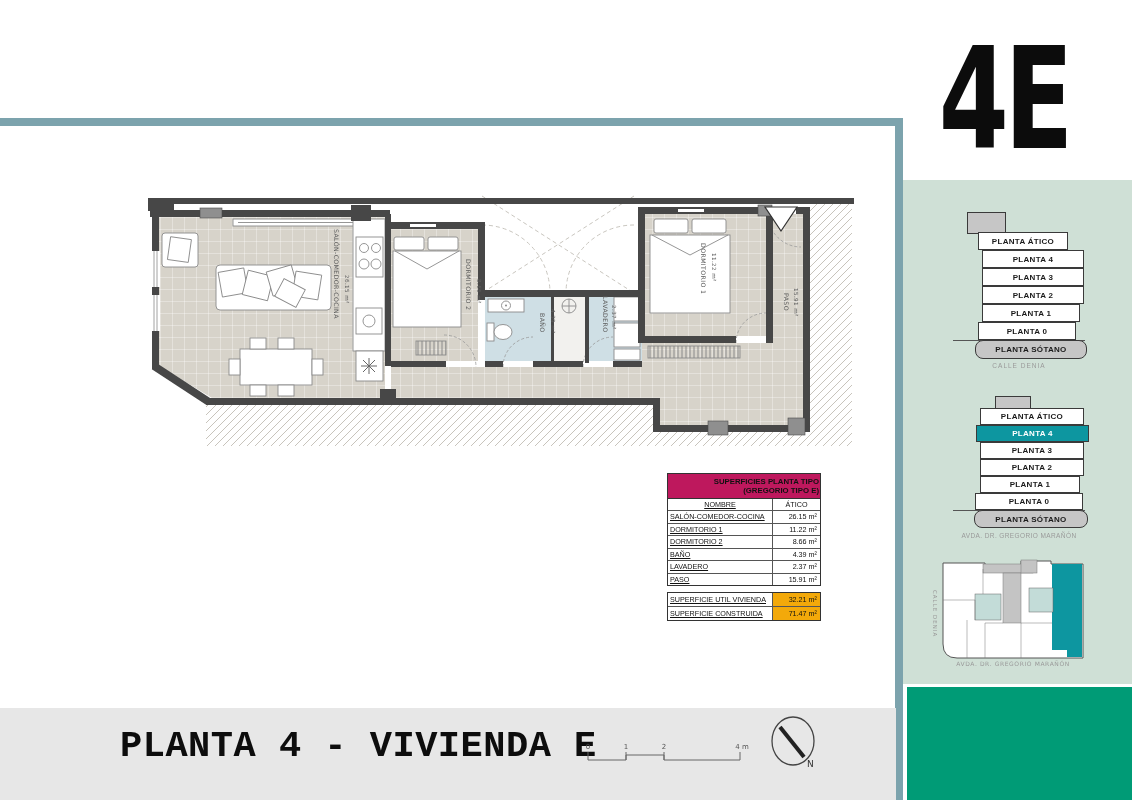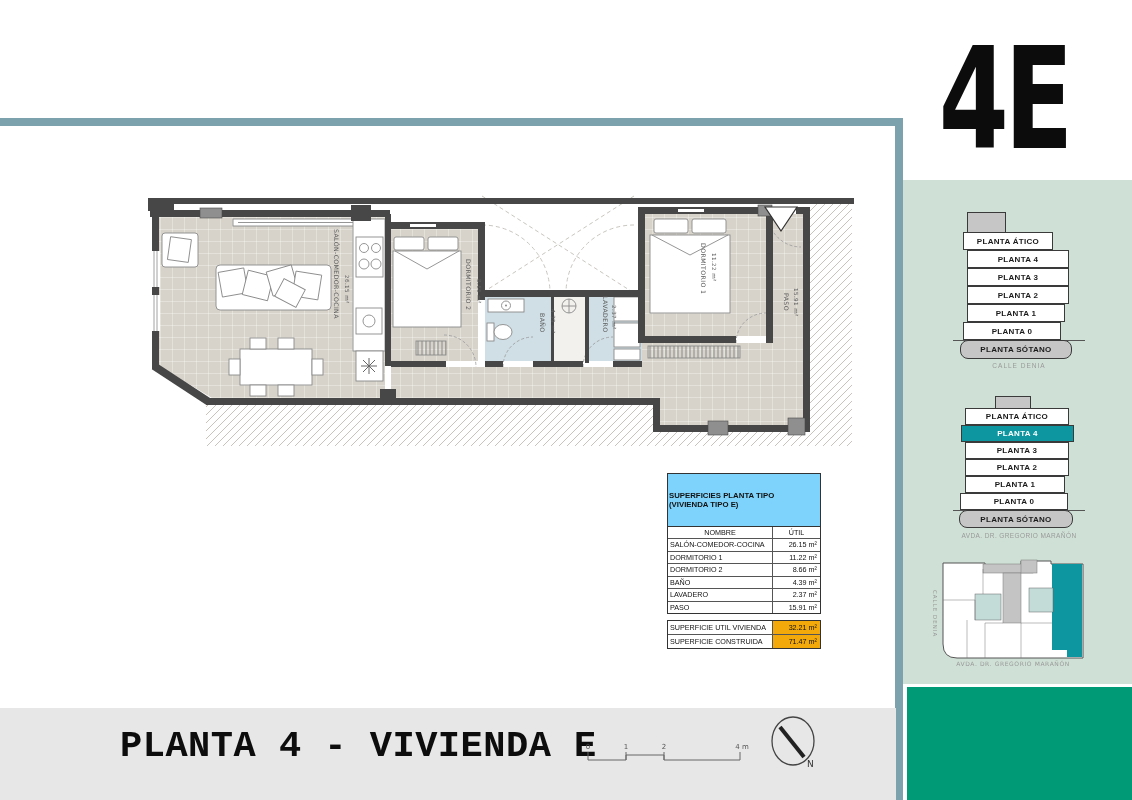--- a/index.html
+++ b/index.html
@@ -16,39 +16,39 @@
   .sidebar-darkgreen{left:907px;top:687px;width:225px;height:113px;background:#009b76;}
 
   .unit-label{left:915px;top:30px;width:170px;height:140px;
       font-family:"DejaVu Sans", sans-serif;font-weight:bold;font-size:140px;
       line-height:140px;color:#0c0c0c;text-align:center;letter-spacing:-6px;
       transform:scaleX(0.72);transform-origin:50% 50%;}
 
   
   .stack{width:120px;}
   .stack .topbox{position:absolute;background:#c6c6c6;border:1px solid #3a3a3a;}
-  .stack .rows{position:absolute;left:1px;top:0;width:120px;}
+  .stack .rows{position:absolute;left:16px;top:0;width:120px;}
   .floor-row{box-sizing:border-box;border:1px solid #3a3a3a;background:#ffffff;
       display:flex;align-items:center;justify-content:center;
       font-size:8px;font-weight:bold;color:#1a1a1a;letter-spacing:0.3px;}
   .floor-row.gray{background:#c6c6c6;border-radius:8px;}
   .floor-row.teal{background:#0d96a0;color:#ffffff;}
   .groundline{position:absolute;border-top:1px solid #555;}
   .stack-caption{position:absolute;width:120px;text-align:center;font-size:6.5px;
       color:#9a9a9a;letter-spacing:1px;}
 
   
   .surf-table{left:667px;top:473px;width:154px;font-size:7.2px;color:#111;}
   .tbl-main{border:1px solid #333;background:#fff;}
-  .tbl-title{background:#7dd3fc;border-bottom:1px solid #333;text-align:left;
-      font-weight:bold;font-size:7.8px;padding:17px 1px;line-height:9px;}
+  .tbl-title{background:#be185d;border-bottom:1px solid #333;text-align:right;
+      font-weight:bold;font-size:7.8px;padding:3px 1px;line-height:9px;}
   .tbl-row{display:flex;border-top:1px solid #555;height:11.5px;align-items:center;}
   .tbl-row.head{border-top:none;height:11px;}
   .tbl-row .c-name{flex:1;padding-left:2px;border-right:1px solid #555;
-      height:100%;display:flex;align-items:center;}
+      height:100%;display:flex;align-items:center;text-decoration:underline;}
   .tbl-row .c-val{width:47px;height:100%;display:flex;align-items:center;
       justify-content:flex-end;padding-right:3px;box-sizing:border-box;}
   .tbl-row.head .c-name,.tbl-row.head .c-val{justify-content:center;padding:0;}
   .tbl-totals{border:1px solid #333;margin-top:6px;background:#fff;}
   .tbl-totals .c-val{background:#f3a90a;}
 
   
   .footer-bar{left:0;top:708px;width:896px;height:92px;background:#e7e7e7;}
   .footer-title{left:120px;top:722px;width:520px;height:48px;line-height:48px;
       font-family:Liberation Mono, monospace;font-weight:bold;font-size:37px;
@@ -260,25 +260,25 @@
     <text transform="translate(564,60) rotate(90)" font-size="5.6">11.22 m²</text>
     <text transform="translate(636,100) rotate(90)" font-size="6.2">PASO</text>
     <text transform="translate(646,95) rotate(90)" font-size="5.6">15.91 m²</text>
   </g>
 </svg>
 
 <div class="abs surf-table">
   <div class="tbl-main">
     <div class="tbl-title">
       <div>SUPERFICIES PLANTA TIPO</div>
-      <div>(VIVIENDA TIPO E)</div>
+      <div>(GREGORIO TIPO E)</div>
     </div>
     <div class="tbl-row head">
       <div class="c-name">NOMBRE</div>
-      <div class="c-val">ÚTIL</div>
+      <div class="c-val">ÁTICO</div>
     </div>
     <div class="tbl-row">
       <div class="c-name">SALÓN-COMEDOR-COCINA</div>
       <div class="c-val">26.15 m²</div>
     </div>
     <div class="tbl-row">
       <div class="c-name">DORMITORIO 1</div>
       <div class="c-val">11.22 m²</div>
     </div>
     <div class="tbl-row">

